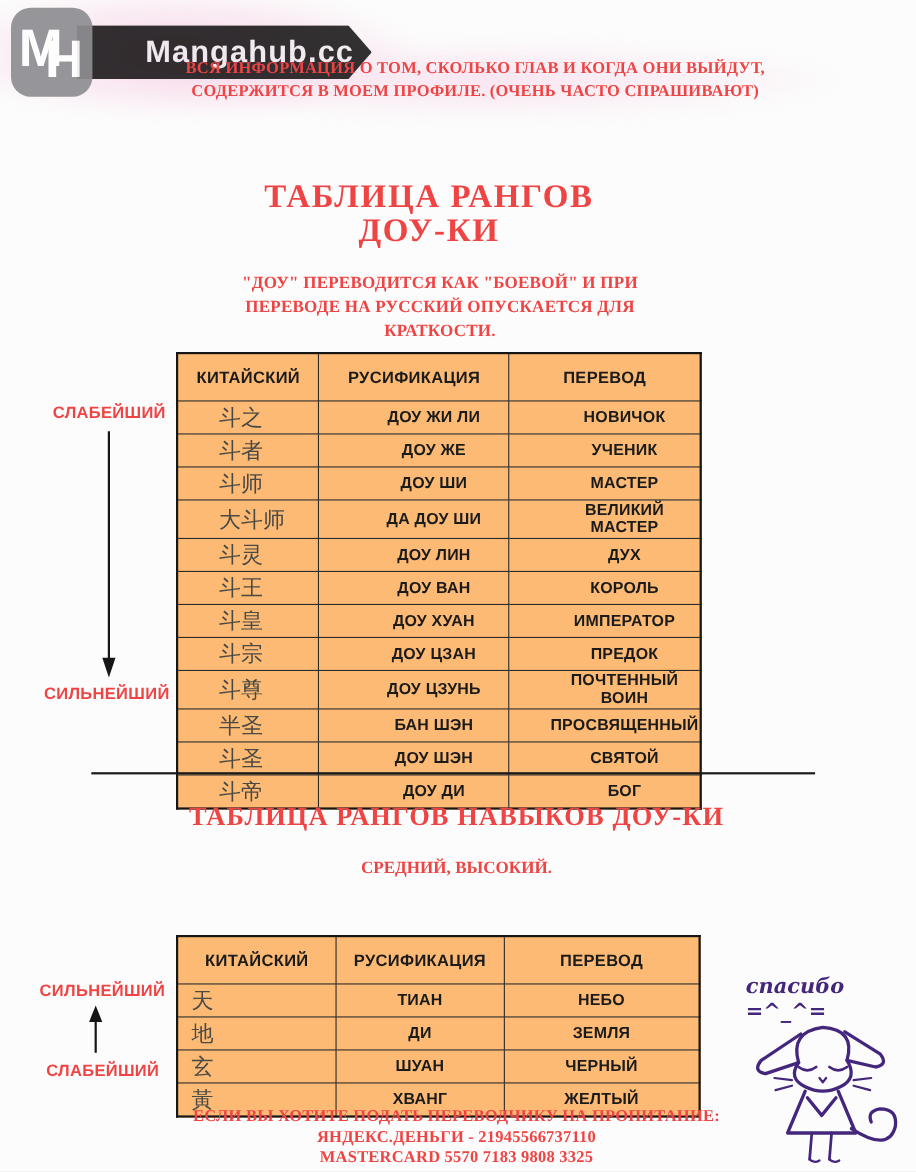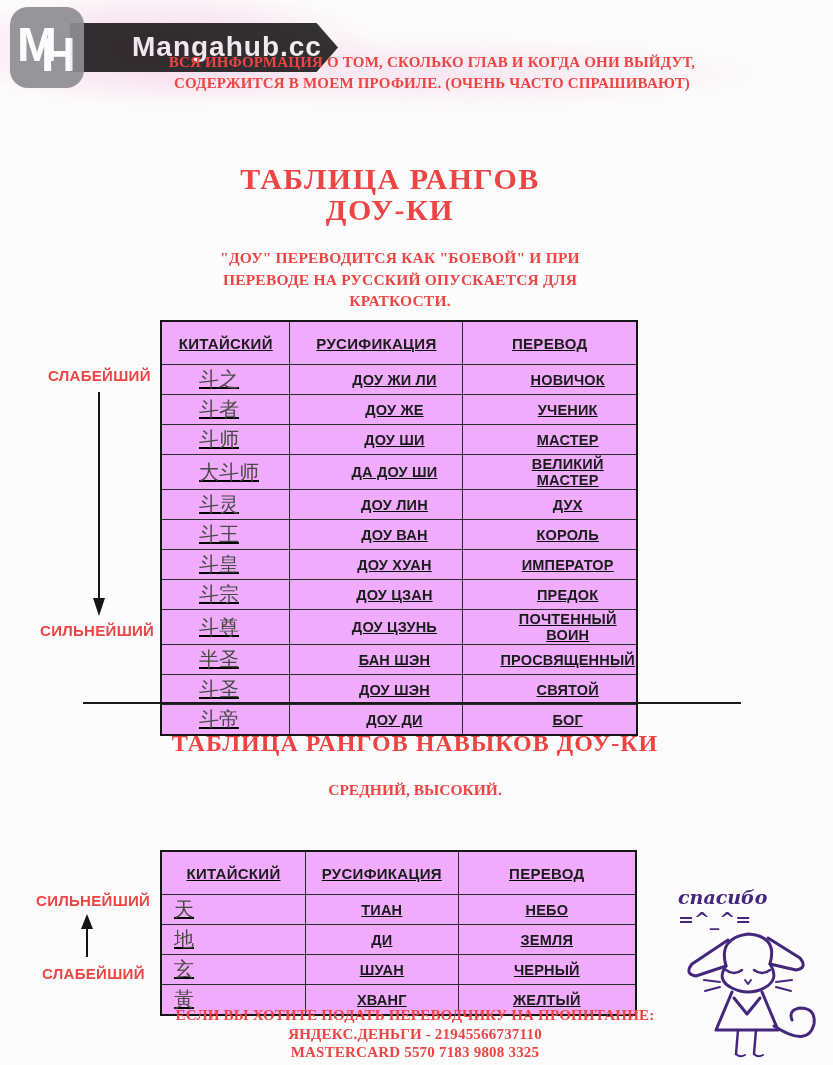--- a/index.html
+++ b/index.html
@@ -25,21 +25,21 @@
   .logo-square{left:10px;top:7px;width:74px;height:81px;background:#8e8e92;opacity:.92;
       border-radius:18px;z-index:2;}
   .logo-m{position:absolute;left:7px;top:10px;font-size:48px;font-weight:800;color:#fff;}
   .logo-h{position:absolute;left:31px;top:20px;font-size:48px;font-weight:800;color:#fff;}
 
   .header-note{left:132px;top:52px;width:600px;font-size:15px;line-height:21px;z-index:3;letter-spacing:.2px;}
 
   .title1{left:190px;top:163px;width:400px;font-size:30px;line-height:31px;letter-spacing:1.5px;}
   .subtitle1{left:150px;top:247px;width:500px;font-size:15.5px;line-height:21.5px;letter-spacing:.2px;}
 
-  table.rank{position:absolute;border-collapse:collapse;background:#f0abfc;text-decoration:underline;}
+  table.rank{position:absolute;border-collapse:collapse;background:#fdba74;}
   table.rank, table.rank td, table.rank th{border:1px solid #2b2b2b;}
   table.rank{border:2px solid #161616;}
   table.rank th{font-size:15px;font-weight:700;color:#1b1b1b;letter-spacing:.3px;}
   table.rank td.ru{font-size:14.5px;font-weight:700;color:#1b1b1b;text-align:center;letter-spacing:.2px;}
   table.rank td.cn{font-size:20px;font-weight:400;color:#4a4a44;text-align:left;padding-left:12px;
       font-family:"DejaVu Sans",sans-serif;}
   #table1{left:160px;top:320px;width:478px;}
   #table1 th{height:40px;}
   #table1 td{height:23px;padding-left:37px;}
   #table2{left:160px;top:850px;width:477px;}

